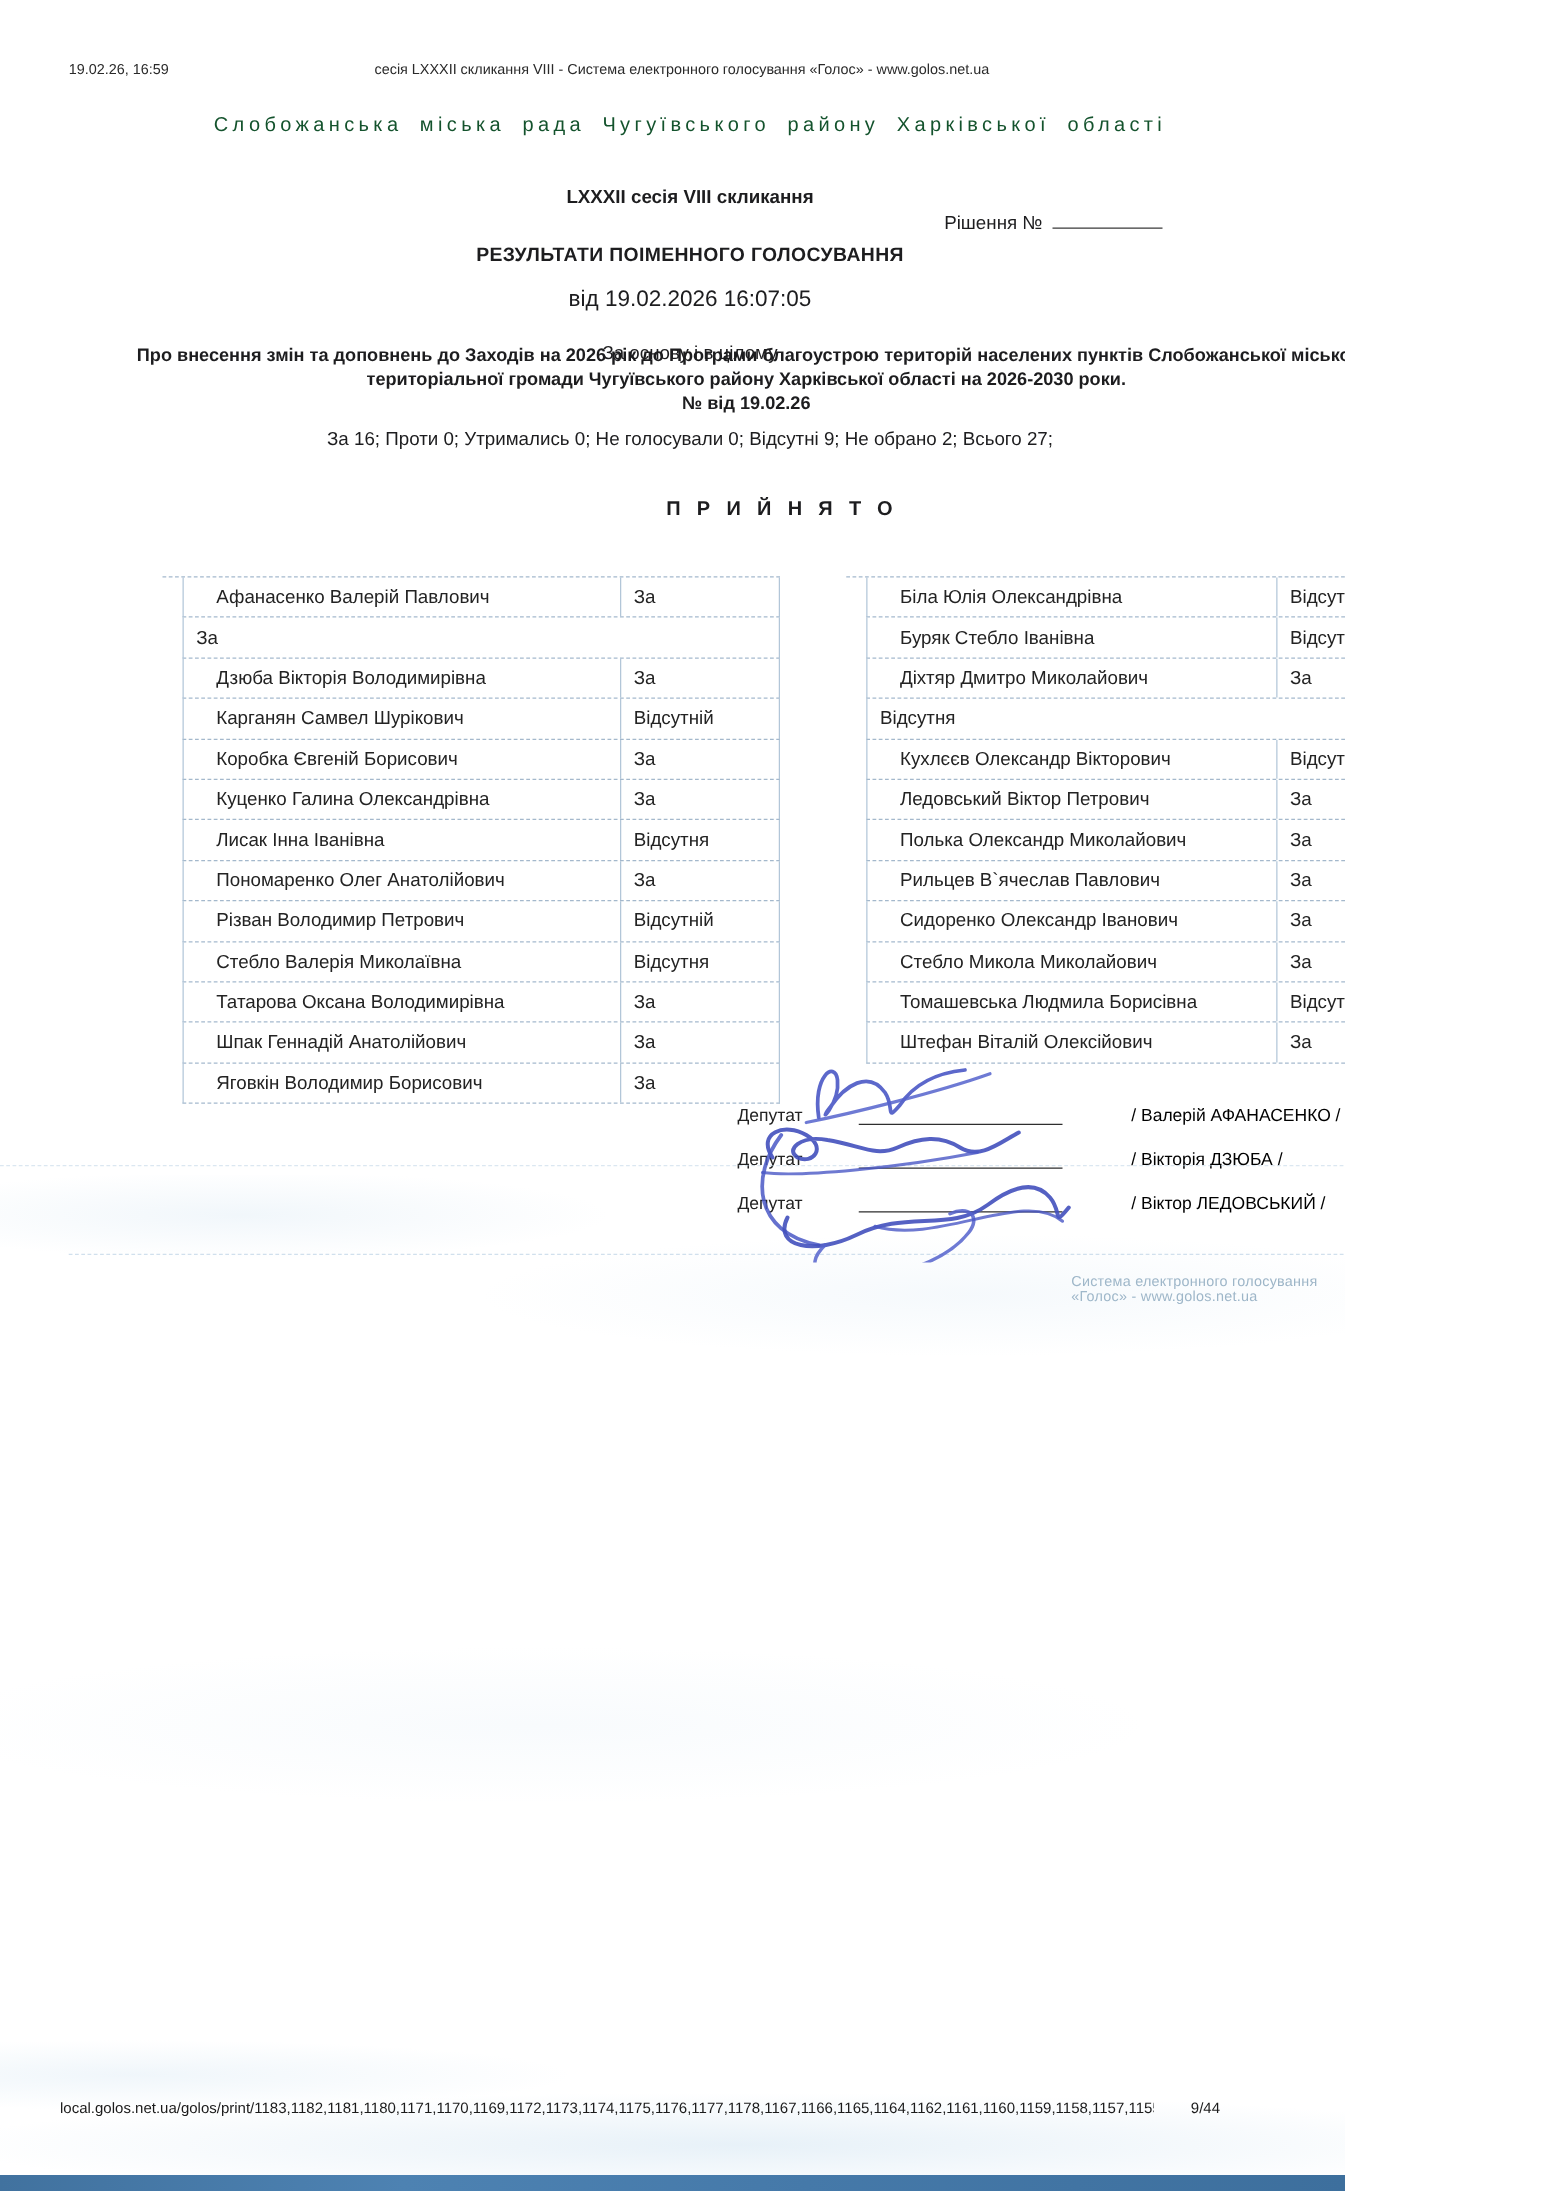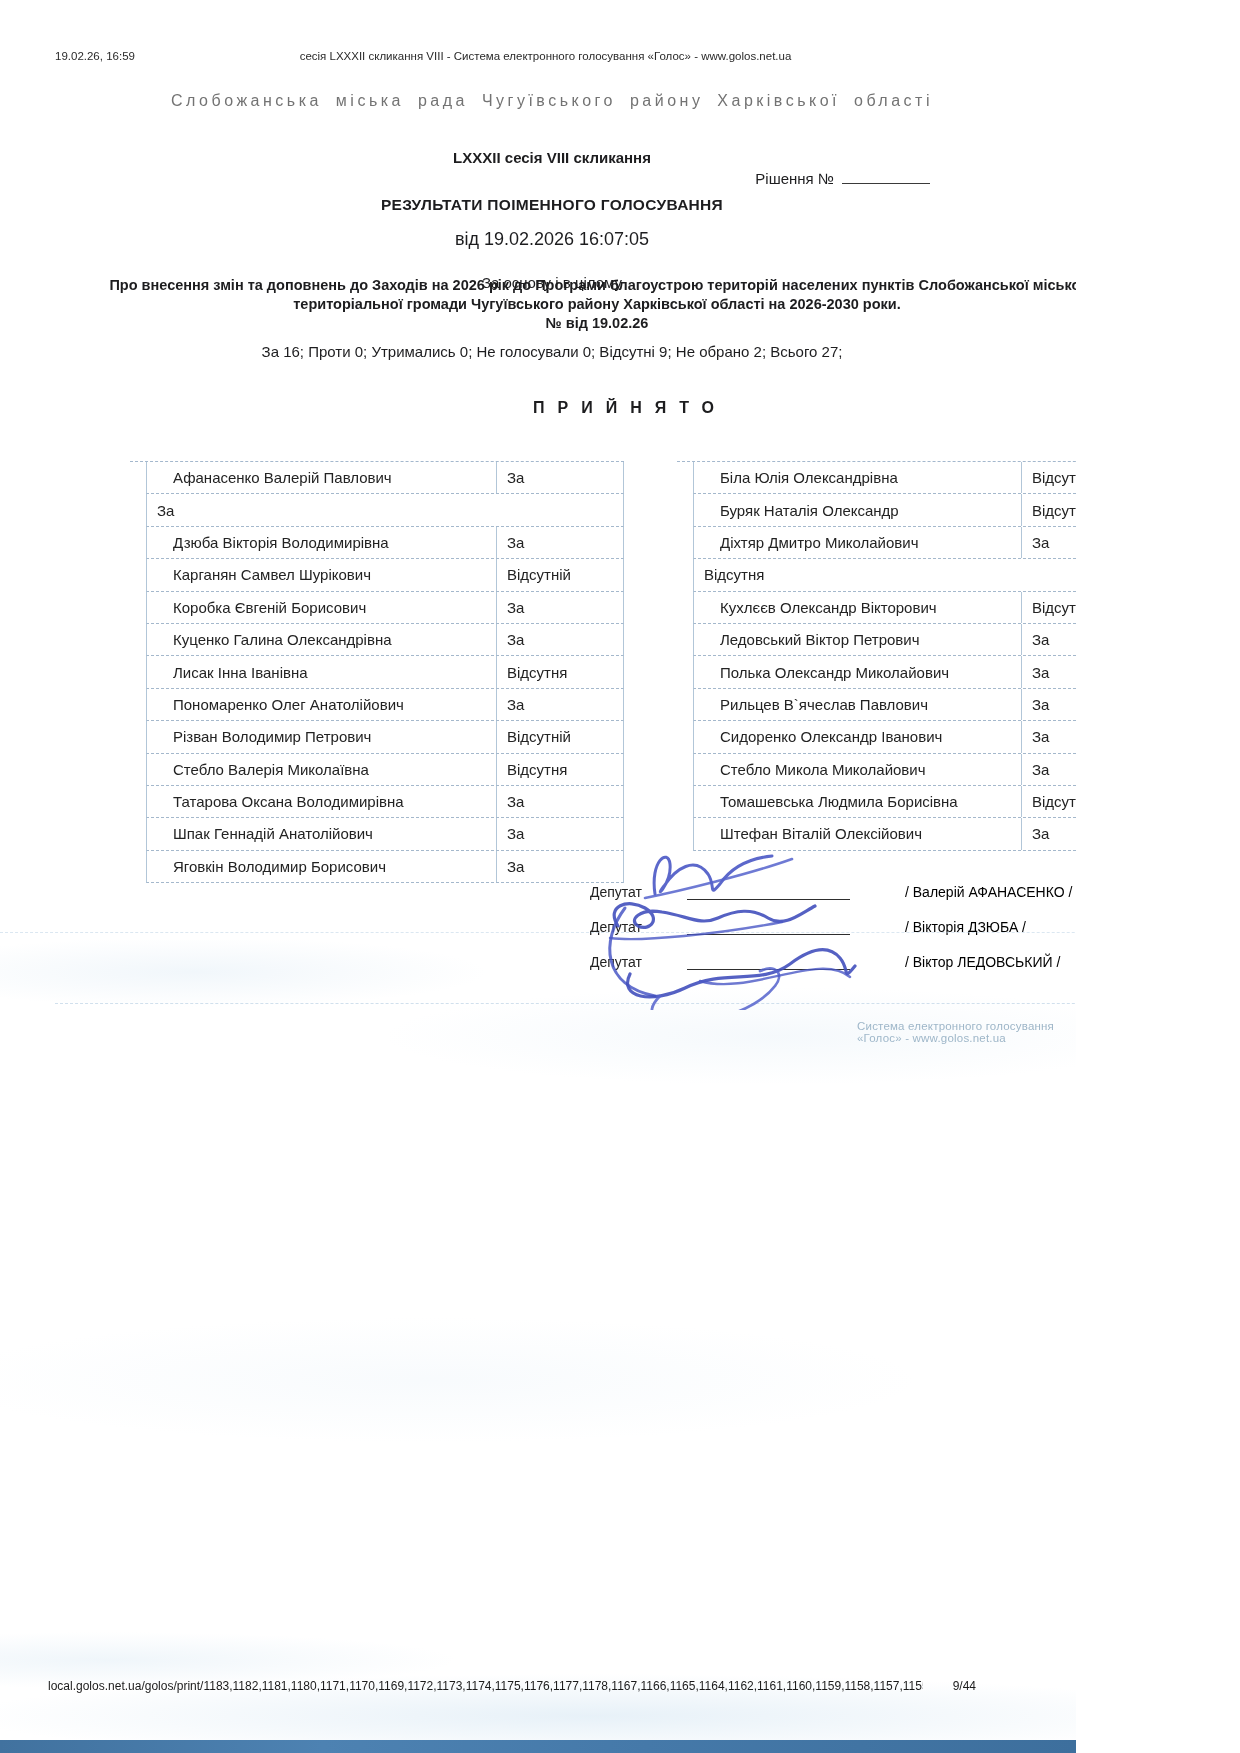--- a/index.html
+++ b/index.html
@@ -10,21 +10,21 @@
     font-family:Liberation Sans, sans-serif;
     color:#1d1d1f;
     overflow:hidden;
   }
   
   .print-header{position:absolute;top:50px;left:55px;right:40px;font-size:11.5px;color:#2a2a2a;}
   .ph-left{position:absolute;left:0;top:0;}
   .ph-center{position:absolute;left:0;right:0;text-align:center;top:0;}
   
   .cc{position:absolute;left:0;width:1104px;text-align:center;}
-  .council-title{top:92px;font-size:16px;letter-spacing:3.5px;word-spacing:6px;color:#737373;}
+  .council-title{top:92px;font-size:16px;letter-spacing:3.5px;word-spacing:6px;color:#14532d;}
   .session-line{top:149px;font-size:15px;font-weight:bold;}
   .decision-line{position:absolute;top:170px;left:0;width:930px;text-align:right;font-size:15px;}
   .decision-underline{display:inline-block;width:88px;border-bottom:1.5px solid #3a3a3a;margin-left:8px;vertical-align:baseline;}
   .results-title{top:196px;font-size:15.5px;font-weight:bold;letter-spacing:.3px;}
   .date-line{top:229px;font-size:18px;}
   .basis-line{top:248px;font-size:15px;margin-top:26px;}
   .subject-block{top:276px;font-size:14.5px;font-weight:bold;line-height:1.3;padding-left:45px;}
   .subject-block .subj{display:block;margin:0 60px;}
   .totals-line{top:343px;font-size:15px;}
   .accepted-line{position:absolute;top:399px;left:20px;width:1220px;text-align:center;
@@ -150,21 +150,21 @@
         <div class="vt-name">Яговкін Володимир Борисович</div>
         <div class="vt-vote">За</div>
       </div>
     </div>
   <div class="vt vt-right">
       <div class="vt-row">
         <div class="vt-name">Біла Юлія Олександрівна</div>
         <div class="vt-vote">Відсутня</div>
       </div>
       <div class="vt-row">
-        <div class="vt-name">Буряк Наталія Олександр</div>
+        <div class="vt-name">Буряк Стебло Іванівна</div>
         <div class="vt-vote">Відсутня</div>
       </div>
       <div class="vt-row">
         <div class="vt-name">Діхтяр Дмитро Миколайович</div>
         <div class="vt-vote">За</div>
       </div>
       <div class="vt-row">
         <div class="vt-vote">Відсутня</div>
       </div>
       <div class="vt-row">

